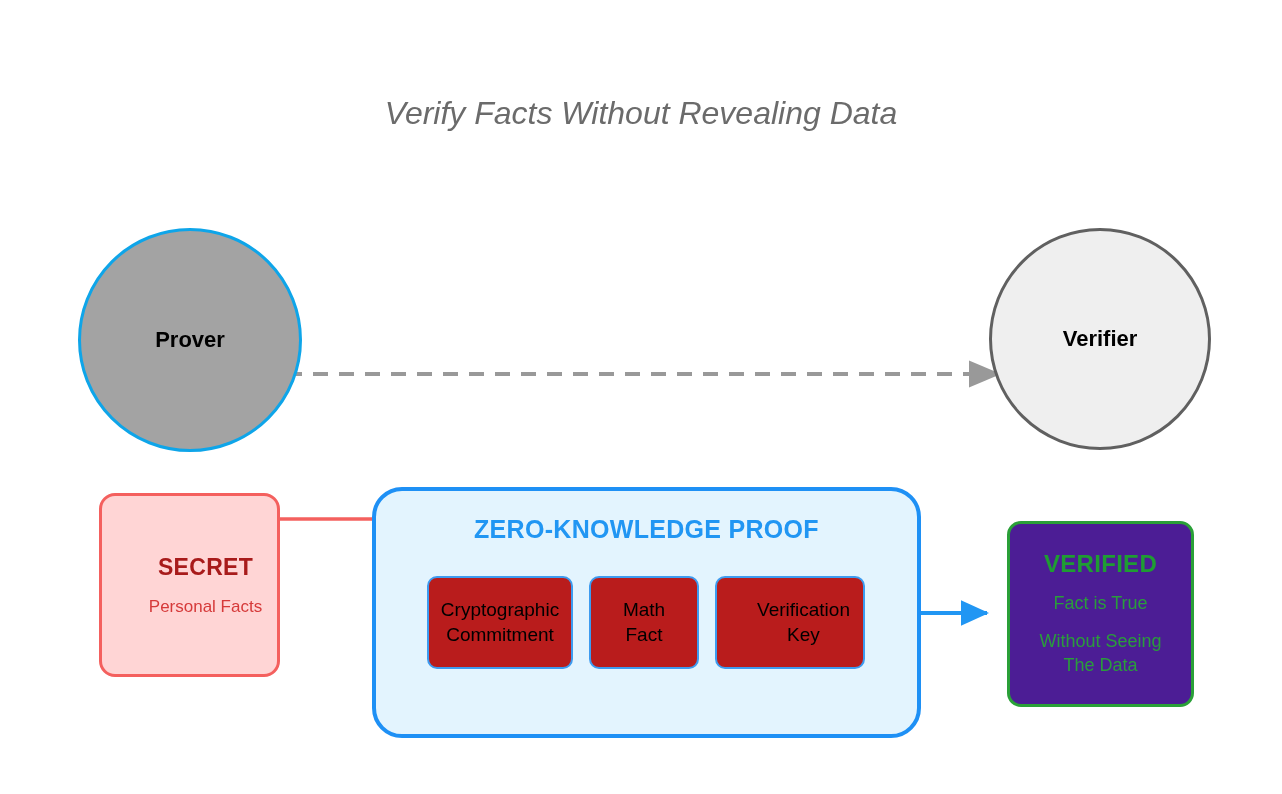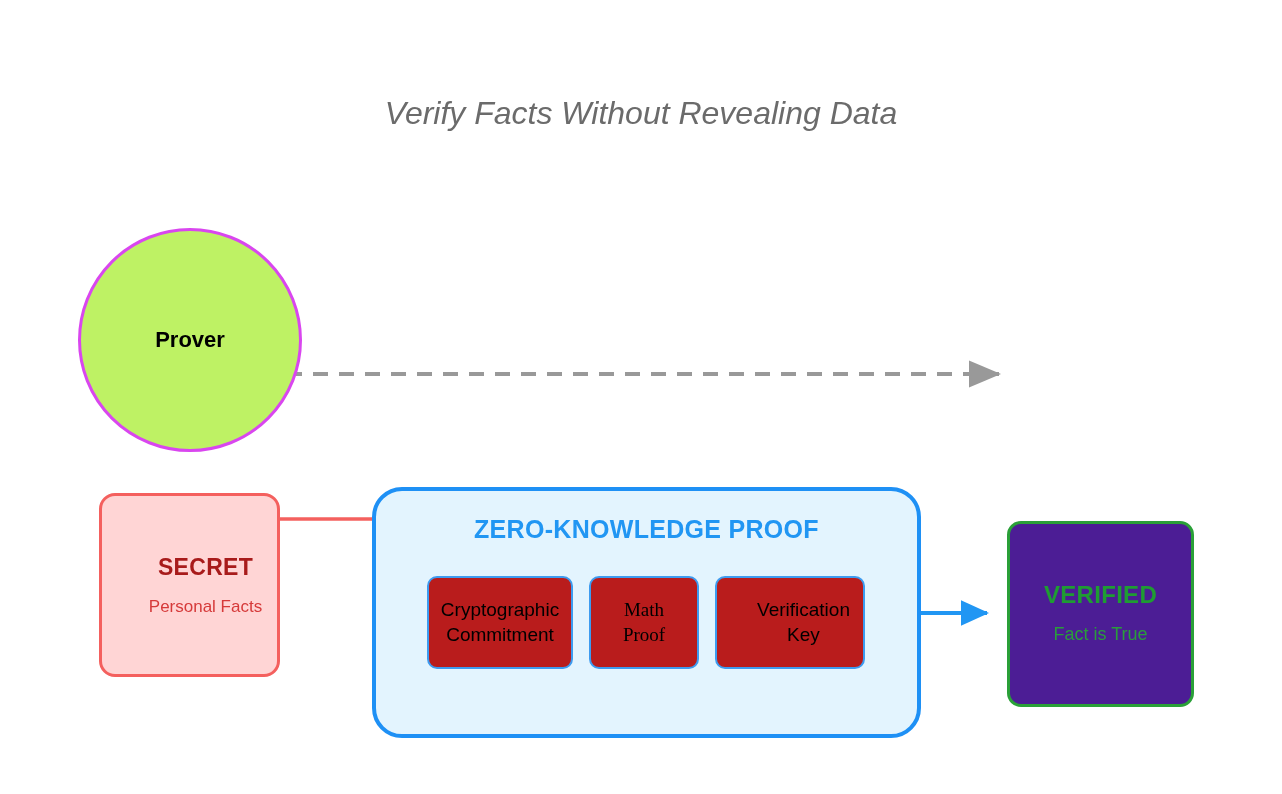--- a/index.html
+++ b/index.html
@@ -55,22 +55,22 @@
   .actor-label {
     font-size: 22px;
     font-weight: bold;
     color: #000000;
   }
   #prover-circle {
     left: 78px;
     top: 228px;
     width: 224px;
     height: 224px;
-    background: #bef264;
-    border: 3px solid #d946ef;
+    background: #a3a3a3;
+    border: 3px solid #0ea5e9;
   }
   #verifier-circle {
     left: 989px;
     top: 228px;
     width: 222px;
     height: 222px;
     background: #efefef;
     border: 3px solid #606060;
   }
 
@@ -153,21 +153,21 @@
     display: flex;
     align-items: center;
     justify-content: center;
     text-align: center;
     font-size: 19px;
     color: #000000;
     line-height: 1.28;
     padding: 0 8px;
   }
   .zkp-card.w1 { width: 146px; }
-  .zkp-card.w2 { width: 110px; font-family: Liberation Serif, serif; }
+  .zkp-card.w2 { width: 110px; }
   .zkp-card.w3 { width: 150px; padding-left: 35px; }
 
   
   #verified-box {
     position: absolute;
     left: 1007px;
     top: 521px;
     width: 187px;
     height: 186px;
     box-sizing: border-box;
@@ -218,49 +218,56 @@
 
     <line x1="101" y1="519" x2="400" y2="519" stroke="#f4605e" stroke-width="3.5" marker-end="url(#arrow-red)"></line>
 
     <line x1="921" y1="613" x2="987" y2="613" stroke="#2196f3" stroke-width="4" marker-end="url(#arrow-blue)"></line>
   </svg>
 
   <div class="actor-circle" id="prover-circle">
     <span class="actor-label">Prover</span>
   </div>
 
+  <div class="actor-circle" id="verifier-circle">
+    <span class="actor-label">Verifier</span>
+  </div>
 
   <div id="secret-box">
     <div class="secret-title">SECRET</div>
     <div class="secret-sub">Personal Facts</div>
   </div>
 
   <div id="zkp-panel">
     <div id="zkp-panel-title">ZERO-KNOWLEDGE PROOF</div>
 
     <div id="zkp-cards">
       <div class="zkp-card w1">
         <span>
           <span>Cryptographic</span><br>
           <span>Commitment</span>
         </span>
       </div>
       <div class="zkp-card w2">
         <span>
           <span>Math</span><br>
-          <span>Proof</span>
+          <span>Fact</span>
         </span>
       </div>
       <div class="zkp-card w3">
         <span>
           <span>Verification</span><br>
           <span>Key</span>
         </span>
       </div>
     </div>
   </div>
 
   <div id="verified-box">
     <div class="verified-title">VERIFIED</div>
     <div class="verified-line">Fact is True</div>
+    <div class="verified-line">
+      <span>Without Seeing</span><br>
+      <span>The Data</span>
+    </div>
   </div>
 
 </div>
 
 </body></html>

